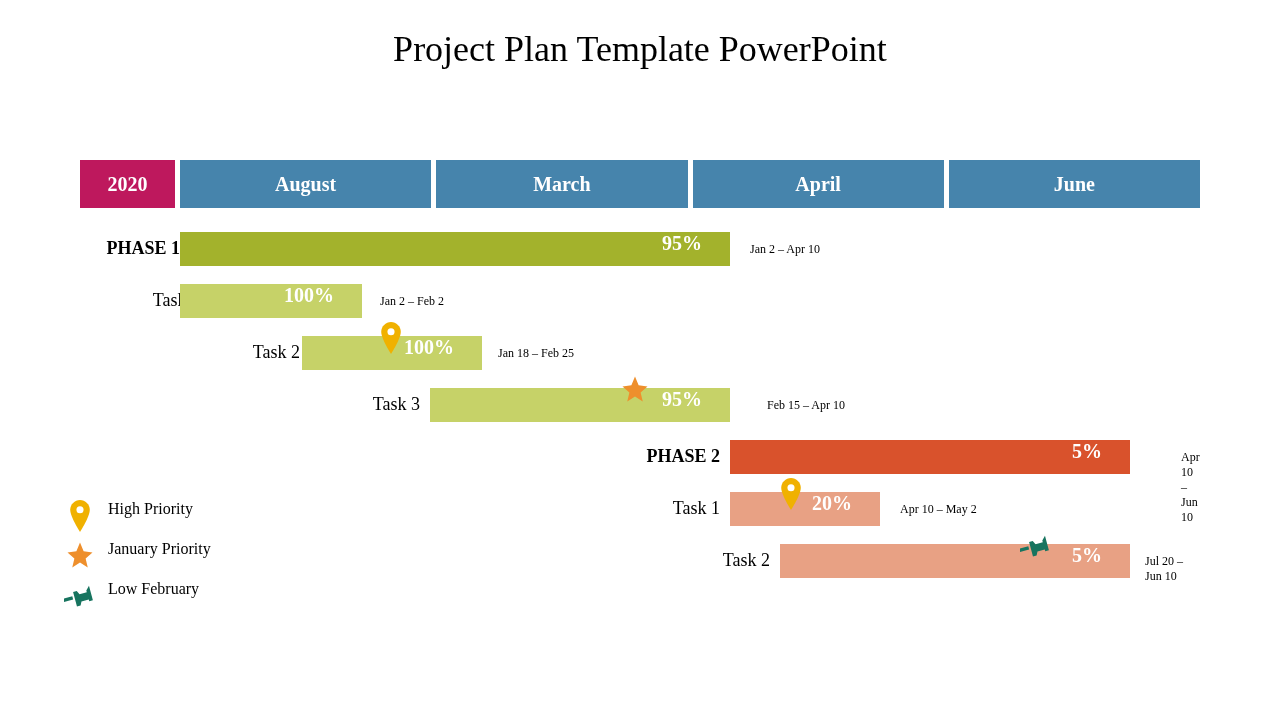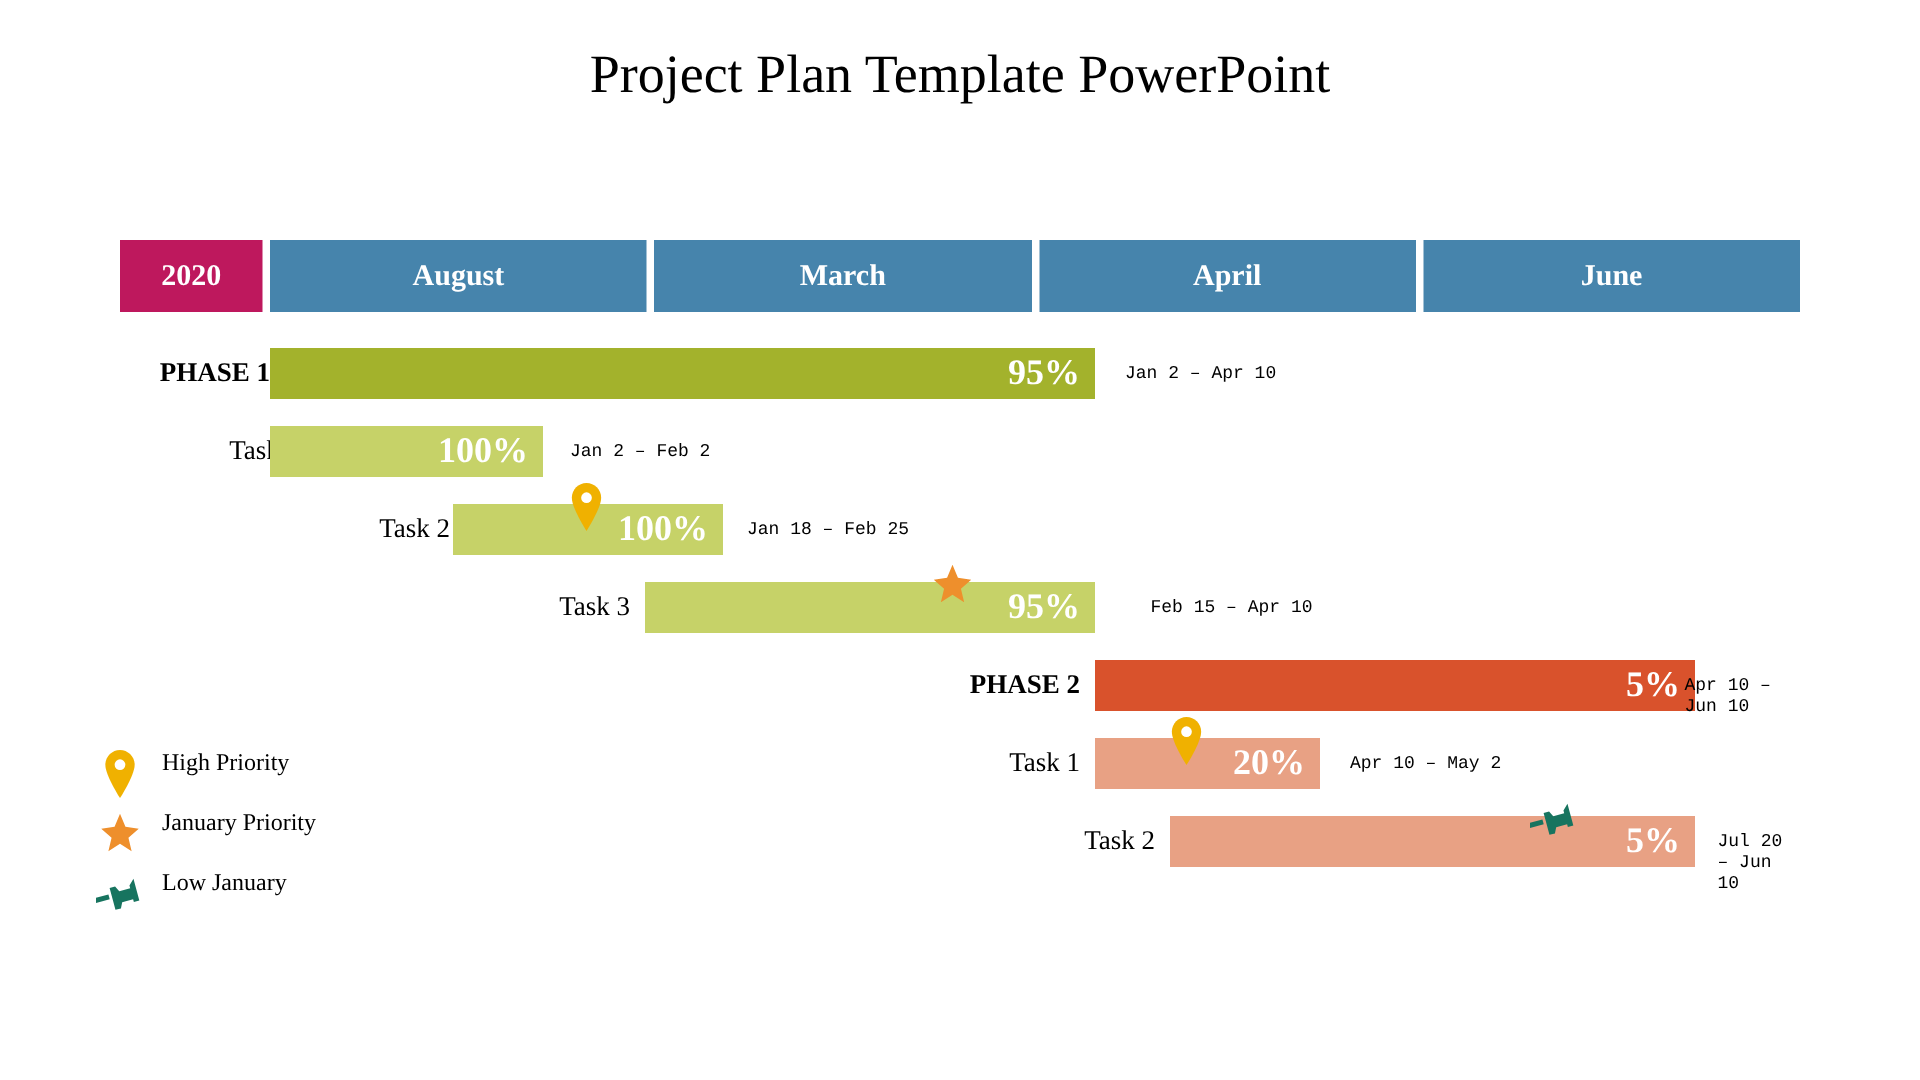--- a/index.html
+++ b/index.html
@@ -7,22 +7,22 @@
   .title { text-align: center; font-size: 36px; padding-top: 28px; }
   .chart-area { position: absolute; left: 80px; top: 160px; width: 1120px; }
   .header-row { display: flex; height: 48px; }
   .year-cell { width: 95px; background: #be185d; color: #fff; display: flex; align-items: center; justify-content: center; font-weight: bold; font-size: 20px; margin-right: 5px; }
   .month-cell { flex: 1; background: #4684ac; color: #fff; display: flex; align-items: center; justify-content: center; font-weight: bold; font-size: 20px; margin-right: 5px; }
   .month-cell:last-child { margin-right: 0; }
   .rows-area { position: relative; margin-top: 24px; }
   .gantt-row { position: relative; height: 34px; margin-bottom: 18px; }
   .row-label { position: absolute; text-align: right; font-size: 18px; width: 200px; top: 6px; }
   .row-label.phase { font-weight: bold; }
-  .bar { position: absolute; height: 34px; display: flex; align-items: center; justify-content: flex-end; padding-right: 10px; color: #fff; font-weight: bold; font-size: 24px; }
-  .date-range { position: absolute; font-size: 12px; top: 10px; color: #000; font-family: Liberation Mono, monospace; }
+  .bar { position: absolute; height: 34px; display: flex; align-items: flex-start; justify-content: flex-end; padding-right: 28px; color: #fff; font-weight: bold; font-size: 20px; }
+  .date-range { position: absolute; font-size: 12px; top: 10px; color: #000; }
   .icon-overlay { position: absolute; top: -14px; }
   .legend { position: absolute; left: 60px; top: 500px; font-size: 16px; }
   .legend-row { display: flex; align-items: flex-start; height: 40px; }
   .legend-icon { width: 40px; display: flex; justify-content: center; }
   .legend-label { margin-left: 8px; }
 </style>
 </head>
 <body>
 
 <div class="title">Project Plan Template PowerPoint</div>
@@ -69,21 +69,21 @@
         <div class="date-range" style="left: 687px;">Feb 15 – Apr 10</div>
         <div class="icon-overlay" style="left: 540px;"><svg width="30" height="30" viewBox="0 0 24 24">
             <path fill="#ee8f2c" d="M12 2l2.9 6.9L22 10l-5.5 4.8L18.2 22 12 18l-6.2 4 1.7-7.2L2 10l7.1-1.1z"></path>
           </svg></div>
       </div>
       <div class="gantt-row">
         <div class="row-label phase" style="left: 440px;">PHASE 2</div>
         <div class="bar" style="left: 650px; width: 400px; background: rgb(217, 82, 44);">
           <span>5%</span>
         </div>
-        <div class="date-range" style="left: 1043px;">Apr 10 – Jun 10</div>
+        <div class="date-range" style="left: 1101px;">Apr 10 – Jun 10</div>
       </div>
       <div class="gantt-row">
         <div class="row-label" style="left: 440px;">Task 1</div>
         <div class="bar" style="left: 650px; width: 150px; background: rgb(232, 161, 132);">
           <span>20%</span>
         </div>
         <div class="date-range" style="left: 820px;">Apr 10 – May 2</div>
         <div class="icon-overlay" style="left: 700px;"><svg width="22" height="32" viewBox="0 0 24 36">
             <path fill="#f0b100" d="M12 0C6 0 1 5 1 11c0 8 11 25 11 25s11-17 11-25C23 5 18 0 12 0z"></path>
             <circle cx="12" cy="11" r="4" fill="#fff"></circle>
@@ -125,15 +125,15 @@
     </div>
     <div class="legend-row">
       <div class="legend-icon">
         <svg width="32" height="32" viewBox="0 0 24 24">
           <g transform="rotate(30 12 12)">
             <path fill="#17745f" d="M14 2l8 8-2 2-1-1-4 4 1 3-2 2-8-8 2-2 3 1 4-4-1-1z"></path>
             <line x1="8" y1="16" x2="2" y2="22" stroke="#17745f" stroke-width="2.5"></line>
           </g>
         </svg>
       </div>
-      <div class="legend-label">Low January</div>
+      <div class="legend-label">Low February</div>
     </div>
   </div>
 
 </body></html>

